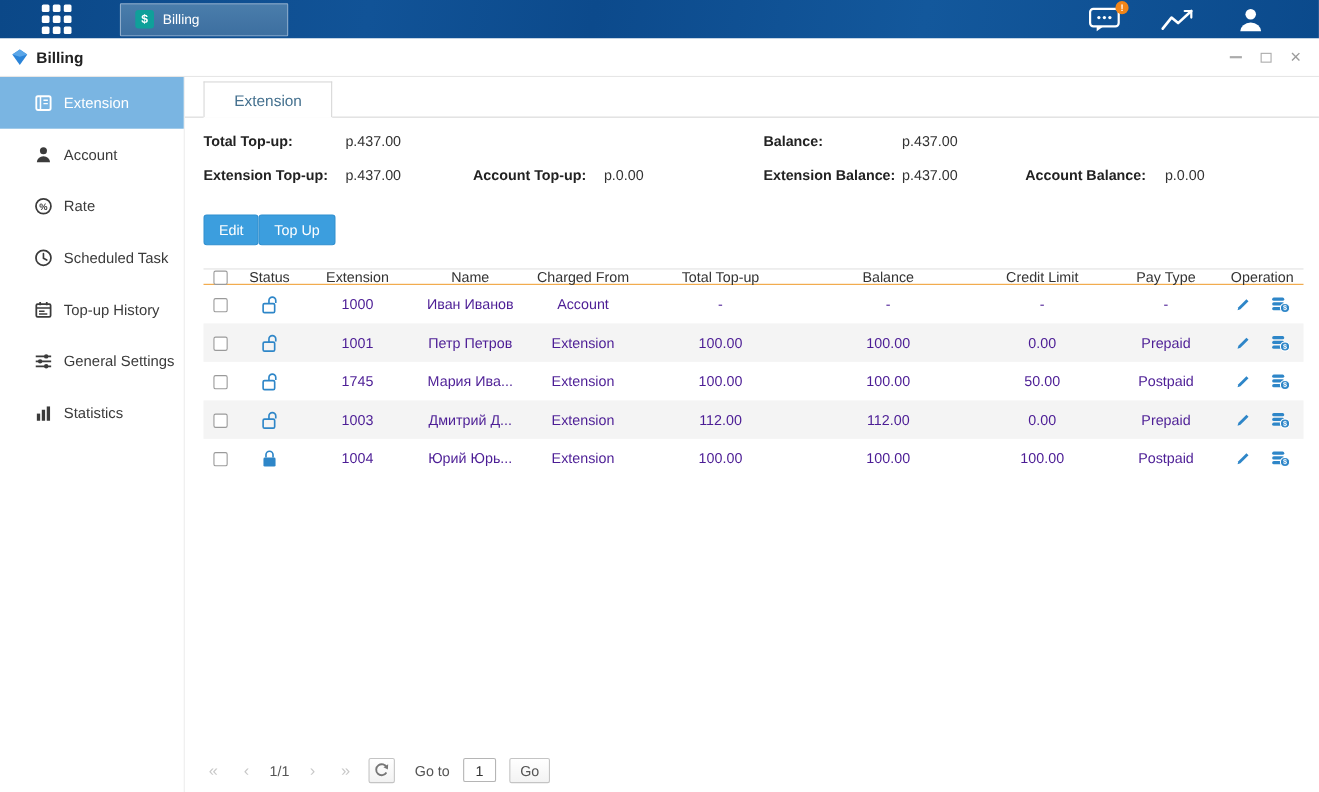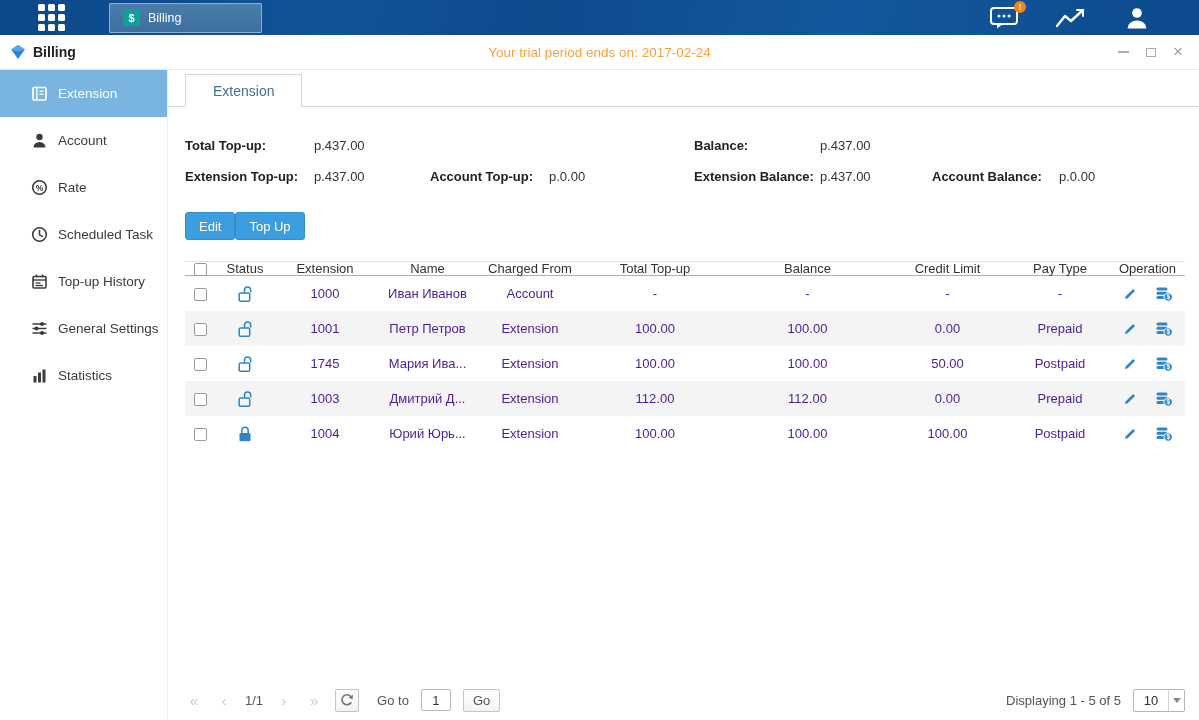--- a/index.html
+++ b/index.html
@@ -45,21 +45,21 @@
 
   .content { flex:1; display:flex; flex-direction:column; padding:0 14px 0 17px; min-width:0; }
 
   
   .tabbar { margin:0 -14px 0 -17px; padding:4px 0 0 17px; border-bottom:1px solid #d8d8d8;
     height:37px; display:flex; align-items:flex-end; flex-shrink:0; }
   .tab { height:33px; line-height:32px; padding:0 27px; background:#fff; border:1px solid #d8d8d8;
     border-bottom:1px solid #fff; margin-bottom:-1px; color:#44708e; font-size:14px; cursor:pointer; }
 
   
-  .summary { margin-top:23px; flex-shrink:0; }
+  .summary { margin-top:6px; flex-shrink:0; }
   .summary-grid { display:grid; grid-template-columns:129px 116px 119px 145px 126px 112px 127px 1fr;
     align-items:center; height:31px; }
   .s-label { font-weight:bold; color:#222; }
   .s-value { color:#333; }
   .col5 { grid-column:5; } .col6 { grid-column:6; }
 
   
   .actions { margin-top:20px; display:flex; gap:0; flex-shrink:0; }
   .btn-blue { background:#3c9ede; color:#fff; font-size:13px; height:28px; padding:0 13px;
     border:1px solid #2f8fd0; border-radius:3px; display:flex; align-items:center; cursor:pointer; }
@@ -150,21 +150,20 @@
   </div>
 
   <div class="titlebar">
     <div class="title-left">
       <svg width="16" height="16" viewBox="0 0 16 16">
         <polygon points="8,1 14.8,5.6 8,15 1.2,5.6" fill="#2b84d8"></polygon>
         <polygon points="8,1 14.8,5.6 8,7.6 1.2,5.6" fill="#5aa6e8"></polygon>
       </svg>
       <span class="app-title">Billing</span>
     </div>
-    <div class="trial-notice">Your trial period ends on: 2017-02-24</div>
     <div class="win-controls">
       <span class="wc wc-min">
           <i></i>
         </span>
       <span class="wc wc-max">
           <i></i>
         </span>
       <span class="wc wc-close">×</span>
     </div>
   </div>
@@ -462,26 +461,17 @@
           <span class="refresh-btn">
             <svg width="14" height="14" viewBox="0 0 14 14">
               <path d="M11.3,9.3 A5,5 0 1 1 11.6,4.8" fill="none" stroke="#777" stroke-width="1.7"></path>
               <polygon points="12.9,1.8 12.6,6.6 8.6,4.4" fill="#777"></polygon>
             </svg>
           </span>
           <span class="goto-label">Go to</span>
           <input class="goto-input" value="1" style="">
           <span class="go-btn">Go</span>
         </div>
-        <div class="footer-right">
-          <span>Displaying 1 - 5 of 5</span>
-          <span class="page-size">
-            <span class="val">10</span>
-            <span class="caret">
-                <i></i>
-              </span>
-          </span>
-        </div>
       </div>
 
     </div>
   </div>
 </div>
 
 </body></html>

